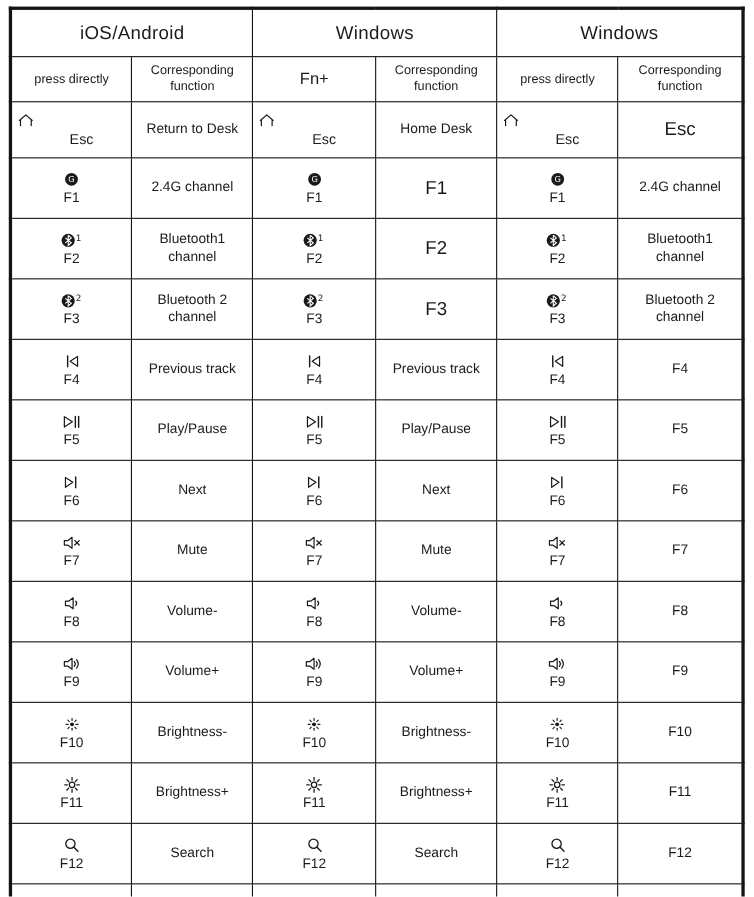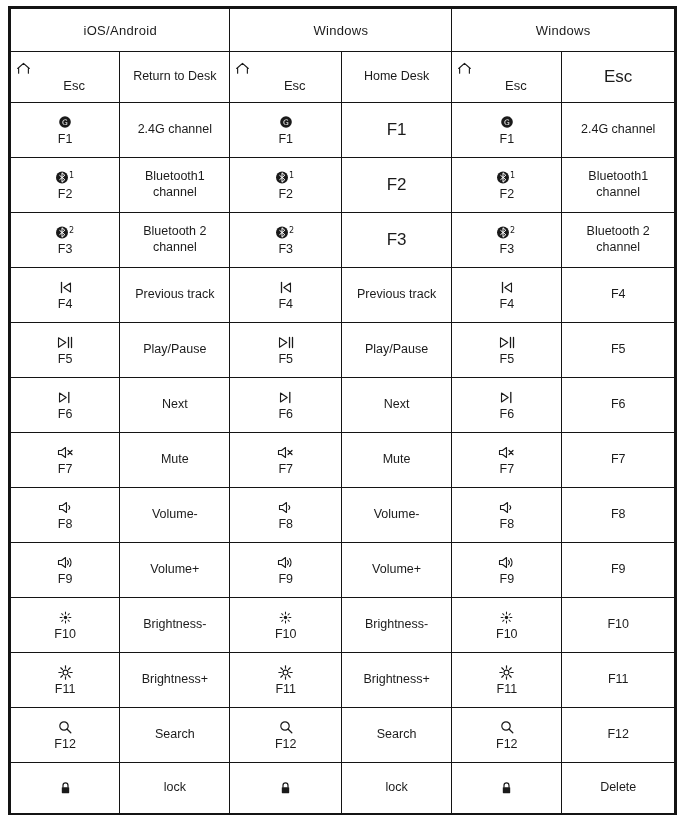--- a/index.html
+++ b/index.html
@@ -25,21 +25,21 @@
   }
   table.map th, table.map td {
     border: 1.6px solid #141414;
     text-align: center;
     vertical-align: middle;
     padding: 2px 3px;
     overflow: hidden;
   }
   th.grp {
     height: 38px;
-    font-size: 13px;
+    font-size: 17px;
     font-weight: 400;
     letter-spacing: 0.3px;
   }
   th.sub {
     height: 36px;
     font-size: 11.5px;
     font-weight: 400;
     line-height: 1.3;
   }
   th.sub .subwrap {
@@ -89,20 +89,28 @@
         <col style="width:16.55%">
       <col style="width:16.55%">
         <col style="width:17.05%">
     </colgroup>
     <thead>
       <tr>
         <th class="grp" colspan="2">iOS/Android</th>
         <th class="grp" colspan="2">Windows</th>
         <th class="grp" colspan="2">Windows</th>
       </tr>
+      <tr>
+        <th class="sub"><span class="subwrap">press directly</span></th>
+        <th class="sub"><span class="subwrap">Corresponding function</span></th>
+        <th class="sub fnplus"><span class="subwrap">Fn+</span></th>
+        <th class="sub"><span class="subwrap">Corresponding function</span></th>
+        <th class="sub"><span class="subwrap">press directly</span></th>
+        <th class="sub"><span class="subwrap">Corresponding function</span></th>
+      </tr>
     </thead>
     <tbody>
         <tr class="row-esc">
           <td class="keycell">
             <div class="kwrap">
               <span class="icon"><svg width="15" height="15" viewBox="0 0 16 16">
                   <path d="M2.8 13 V8 H1.8 L8 2.6 L14.2 8 H13.2 V13" stroke="#1a1a1a" fill="none" stroke-linecap="round" stroke-linejoin="round" stroke-width="1.2"></path>
                 </svg></span>
               <span class="klabel">Esc</span>
             </div>

